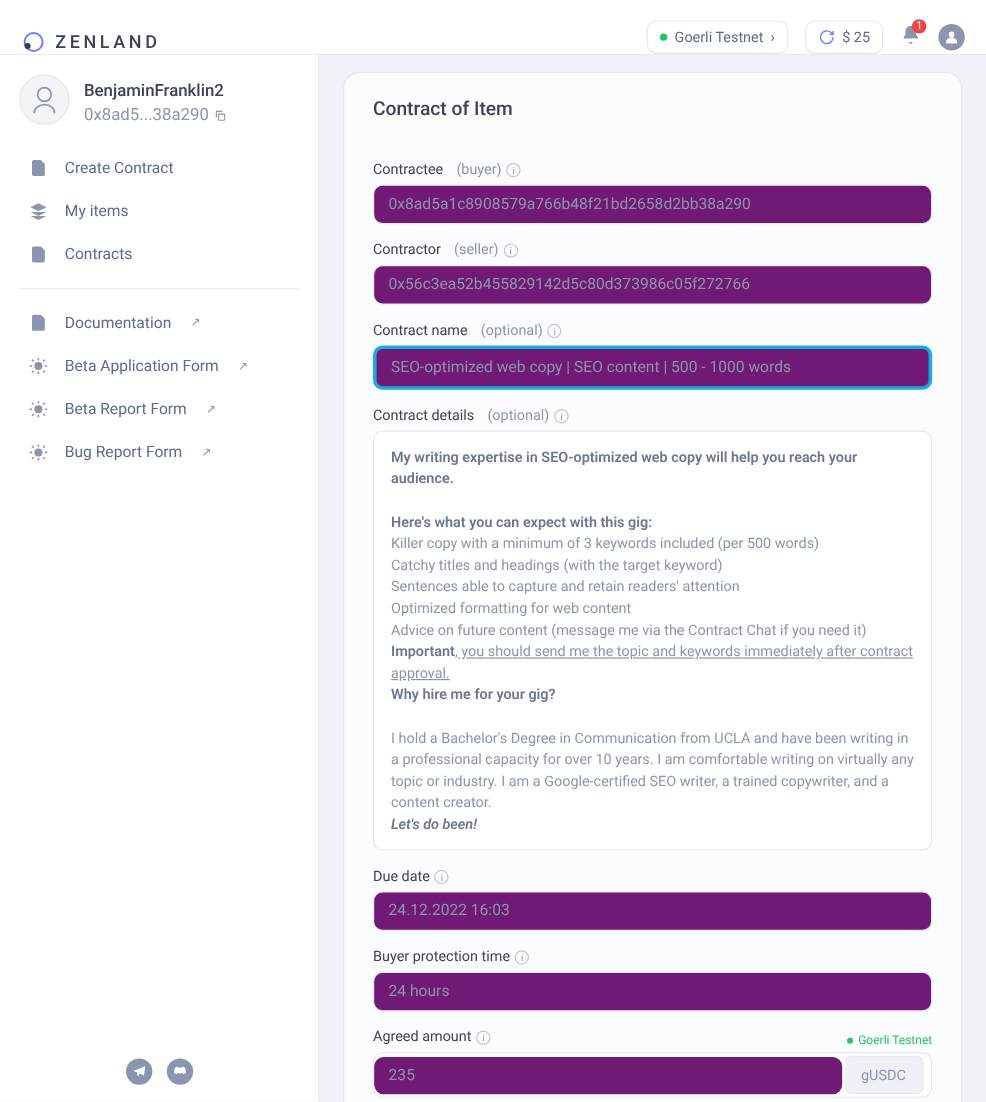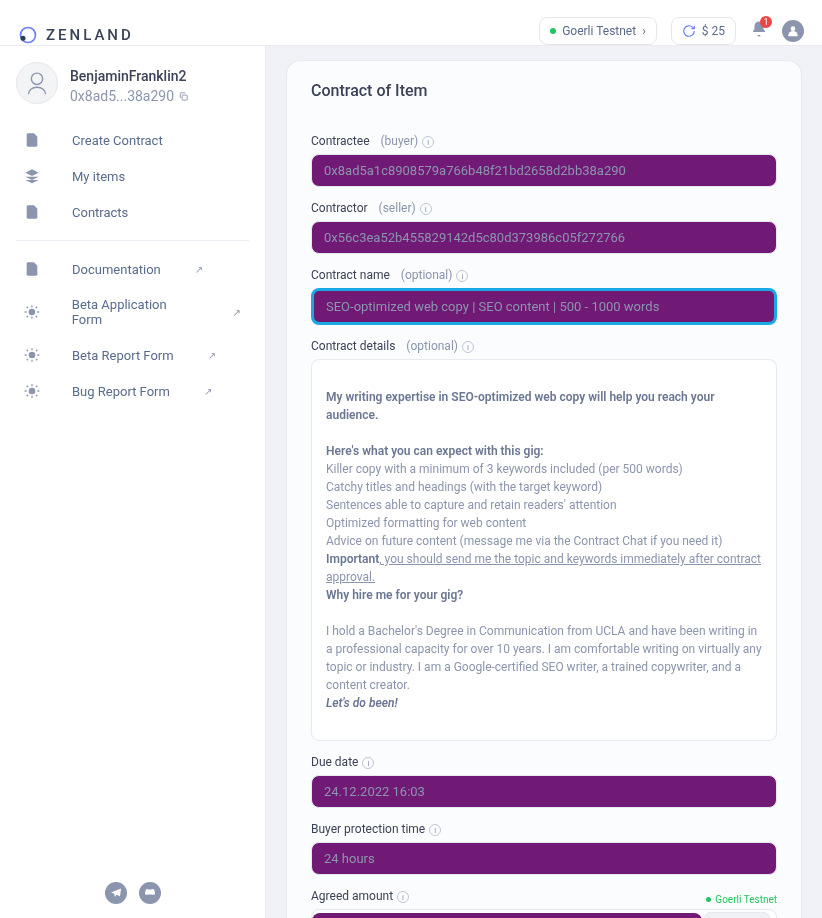--- a/index.html
+++ b/index.html
@@ -14,35 +14,35 @@
 .chip.plain{border-radius:8px}
 .bell{position:relative;color:#8b95ad}
 .badge{position:absolute;top:-4px;right:-4px;background:#ef4444;color:#fff;font-size:9px;width:12px;height:12px;border-radius:50%;display:flex;align-items:center;justify-content:center}
 .avatar-icon{width:22px;height:22px;background:#8b95ad;border-radius:50%;display:flex;align-items:center;justify-content:center}
 .main{display:flex;height:calc(918px - 46px)}
 .sidebar{width:266px;background:#fff;padding:16px;position:relative;border-right:1px solid #eaecf2}
 .user-block{display:flex;align-items:flex-end;gap:12px;margin-bottom:18px}
 .user-av{width:42px;height:42px;border-radius:50%;background:#f3f4f6;border:1px solid #e5e7eb;display:flex;align-items:center;justify-content:center;font-size:20px}
 .user-name{font-size:14px;color:#3c4257;font-weight:500}
 .user-addr{font-size:14px;color:#8b95ad;margin-top:4px;display:flex;align-items:center;gap:4px}
-.nav-item{display:flex;align-items:center;gap:32px;padding:10px 8px;color:#5a6b8c;font-size:13px;cursor:pointer;border-radius:6px}
+.nav-item{display:flex;align-items:center;gap:14px;padding:10px 8px;color:#5a6b8c;font-size:13px;cursor:pointer;border-radius:6px}
 .nav-icon{width:16px;color:#8b95ad}
 .divider{height:1px;background:#eaecf2;margin:10px 0}
 .ext-icon{font-size:10px;margin-left:2px;color:#8b95ad}
 .sb-footer{position:absolute;bottom:14px;left:0;right:0;display:flex;justify-content:center;gap:12px}
 .sb-footer .circ{width:22px;height:22px;background:#8b95ad;border-radius:50%;display:flex;align-items:center;justify-content:center;color:#fff;font-size:11px}
 .content{flex:1;padding:14px 20px;overflow-y:auto;background:#f0f2f7}
 .card{background:#fbfcfd;border:1px solid #e5e9f0;border-radius:14px;padding:20px 24px}
 .card-title{font-size:16px;color:#3c4257;margin-bottom:34px;font-weight:500}
 .label{font-size:12px;color:#3c4257;display:flex;align-items:flex-end;gap:4px;margin-bottom:6px}
 .label .opt{color:#8b95ad}
 .info-icon{width:12px;height:12px;border:1px solid #bfc7d6;border-radius:50%;display:inline-flex;align-items:center;justify-content:center;font-size:8px;color:#8b95ad}
 .input{width:100%;padding:8px 12px;border:1px solid #e5e9f0;border-radius:8px;background:#701a75;font-size:13px;color:#8b95ad;margin-bottom:14px}
 .input.highlight{border:3px solid #1ba9e5;color:#8b95ad}
-.details-box{border:1px solid #e5e9f0;border-radius:8px;background:#fff;padding:28px 14px;font-size:12px;color:#8b95ad;line-height:1.5;margin-bottom:14px}
+.details-box{border:1px solid #e5e9f0;border-radius:8px;background:#fff;padding:12px 14px;font-size:12px;color:#8b95ad;line-height:1.5;margin-bottom:14px}
 .details-box b{color:#6b7693;font-weight:600}
 .details-box .u{text-decoration:underline}
 .row-split{display:flex;justify-content:space-between;align-items:center}
 .net-tag{font-size:10px;color:#22c55e;display:flex;align-items:center;gap:4px}
 .net-tag::before{content:'';width:5px;height:5px;background:#22c55e;border-radius:50%}
 .curr-btn{padding:8px 14px;background:#eef0f5;border:1px solid #e5e9f0;border-left:none;border-radius:6px;font-size:12px;color:#8b95ad;margin:2px}
 .input-wrap{border:1px solid #e5e9f0;border-radius:8px;background:#fff;display:flex;align-items:center;padding-right:4px;margin-bottom:14px}
 .input-wrap .input{border:none;margin-bottom:0}
 </style>
 </head>

